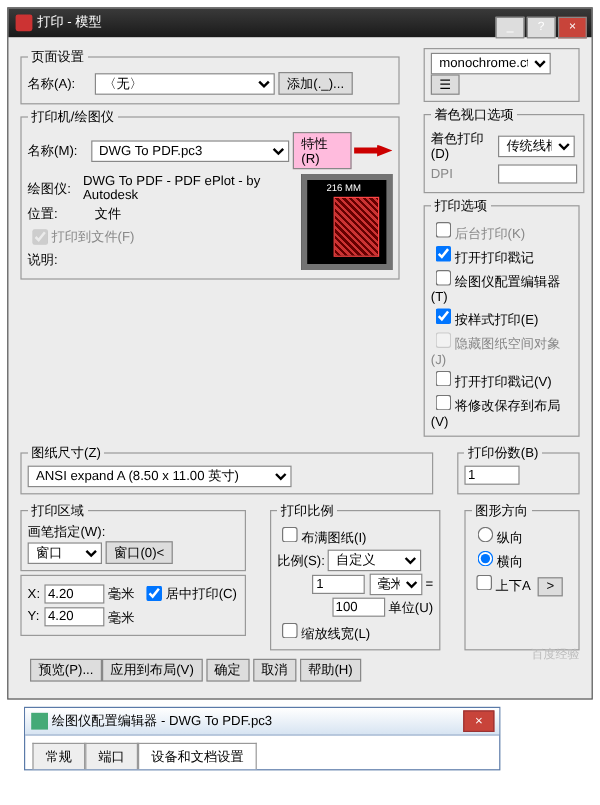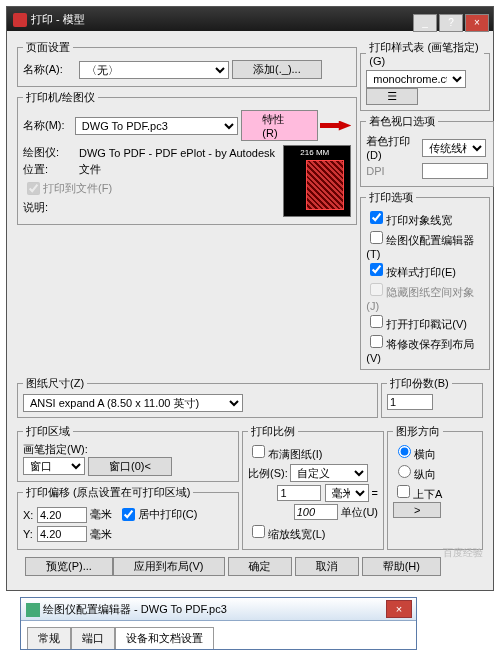--- a/index.html
+++ b/index.html
@@ -9,26 +9,26 @@
 .btns{position:absolute;top:3px;right:4px}
 .btns span{display:inline-block;width:22px;height:16px;border:1px solid #888;background:#ddd;margin-left:2px;text-align:center;font-size:10px;line-height:16px}
 .btns .cx{background:#c8443a;color:#fff}
 .body{padding:6px 10px 10px}
 fieldset{border:1px solid #999;margin:3px 0;padding:3px 5px 5px;font-size:11px}
 legend{font-size:11px;padding:0 3px}
 .row{margin:2px 0;display:flex;align-items:center}
 .lbl{width:56px}
 select,input[type=text]{font-size:11px;border:1px solid #888;background:#fff;padding:1px 2px}
 select{height:18px}
-.btn{border:1px solid #888;background:#ddd;padding:1px 20px;font-size:11px;display:inline-block}
+.btn{border:1px solid #888;background:#ddd;padding:1px 6px;font-size:11px;display:inline-block}
 .arrow{background:#c00;height:10px;width:34px;display:inline-block;margin-left:2px;clip-path:polygon(0 25%,60% 25%,60% 0,100% 50%,60% 100%,60% 75%,0 75%)}
-.preview{width:66px;height:70px;background:#000;border:1px solid #737373;margin:2px 0;position:relative}
+.preview{width:66px;height:70px;background:#000;border:5px solid #737373;margin:2px 0;position:relative}
 .preview .pp{position:absolute;top:14px;left:22px;width:36px;height:48px;background:repeating-linear-gradient(45deg,#c33,#c33 2px,#600 2px,#600 4px);border:1px solid #f44}
 .preview .dim{position:absolute;top:2px;left:16px;color:#fff;font-size:8px}
-.cols{display:flex;gap:3px}
+.cols{display:flex;gap:20px}
 .c1{flex:1}
 .cb{margin-right:3px}
 .dlg2{border:1px solid #5a7aa8;margin:6px 6px 6px 20px;width:395px}
 .tbar2{background:linear-gradient(#fff,#d7e4f2);height:22px;line-height:22px;padding:0 5px;border-bottom:1px solid #8fa8c8;position:relative}
 .tbar2 .ic2{display:inline-block;width:14px;height:14px;background:#4a7;vertical-align:middle}
 .tabs{margin:6px 6px 0}
 .tab{display:inline-block;border:1px solid #999;border-bottom:none;padding:3px 10px;background:#eee;font-size:11px}
 .tab.act{background:#fff}
 .foot{text-align:left;padding:4px 8px}
 .wm{position:absolute;right:10px;bottom:30px;color:#bbb;font-size:10px}
@@ -69,37 +69,38 @@
                 </div>
       </div>
       <div class="preview">
                 <div class="dim">216 MM</div>
                 <div class="pp"></div>
               </div>
      </div>
     </fieldset>
    </div>
    <div style="width:130px">
-    <fieldset><legend>打印样式表 (画笔指定)(G)</legend>
+    <fieldset>
      <select style="width:100px"><option>monochrome.ctb</option></select><span class="btn">☰</span>
     </fieldset>
     <fieldset>
             <legend>着色视口选项</legend>
      <div class="row">
               <span style="width:56px">着色打印(D)</span>
               <select style="width:64px"><option>传统线框</option></select>
             </div>
      <div class="row">
               <span style="width:56px;color:#888">DPI</span>
               <input type="text" style="width: 60px;" disabled="">
             </div>
     </fieldset>
     <fieldset>
             <legend>打印选项</legend>
-     <div><input type="checkbox" class="cb" checked="" style=""><span>打印对象线宽</span></div>
+     <div><input type="checkbox" class="cb" style=""><span style="color:#888">后台打印(K)</span></div>
+     <div><input type="checkbox" class="cb" checked="" style=""><span>打开打印戳记</span></div>
      <div><input type="checkbox" class="cb" style=""><span>绘图仪配置编辑器(T)</span></div>
      <div><input type="checkbox" class="cb" checked="" style=""><span>按样式打印(E)</span></div>
      <div><input type="checkbox" class="cb" disabled="" style=""><span style="color:#888">隐藏图纸空间对象(J)</span></div>
      <div><input type="checkbox" class="cb" style=""><span>打开打印戳记(V)</span></div>
      <div><input type="checkbox" class="cb" style=""><span>将修改保存到布局(V)</span></div>
     </fieldset>
    </div>
   </div>
 
   <div class="cols">
@@ -111,40 +112,39 @@
    </fieldset>
   </div>
 
   <div class="cols">
    <div style="flex:1">
     <fieldset><legend>打印区域</legend>
      <div><span>画笔指定(W):</span></div>
      <select style="width:62px"><option>窗口</option></select>&nbsp;<span class="btn">窗口(0)&lt;</span>
     </fieldset>
     <fieldset>
-            <legend>打印偏移 (原点设置在可打印区域)</legend>
      <div class="row"><span style="width:14px">X:</span><input type="text" style="width: 44px;" value="4.20">&nbsp;<span>毫米</span>&nbsp;&nbsp;<input type="checkbox" class="cb" checked="" style=""><span>居中打印(C)</span></div>
      <div class="row"><span style="width:14px">Y:</span><input type="text" style="width: 44px;" value="4.20">&nbsp;<span>毫米</span></div>
     </fieldset>
    </div>
    <fieldset style="width:130px">
           <legend>打印比例</legend>
     <div><input type="checkbox" class="cb" style=""><span>布满图纸(I)</span></div>
     <div class="row">
             <span style="width:42px">比例(S):</span>
             <select style="width:78px"><option>自定义</option></select>
           </div>
     <div class="row" style="justify-content:flex-end"><input type="text" style="width: 38px;" value="1">&nbsp;<select style="width:44px"><option>毫米</option></select>&nbsp;=</div>
-    <div class="row" style="justify-content:flex-end"><input type="text" style="width: 38px; font-style: italic;" value="100">&nbsp;<span>单位(U)</span></div>
+    <div class="row" style="justify-content:flex-end"><input type="text" style="width: 38px;" value="100">&nbsp;<span>单位(U)</span></div>
     <div><input type="checkbox" class="cb" style=""><span>缩放线宽(L)</span></div>
    </fieldset>
    <fieldset style="width:84px">
           <legend>图形方向</legend>
+    <div><input type="radio" style=""><span>纵向</span></div>
     <div><input type="radio" checked="" style=""><span>横向</span></div>
-    <div><input type="radio" style=""><span>纵向</span></div>
     <div><input type="checkbox" class="cb" style=""><span>上下A</span>&nbsp;&nbsp;<span class="btn">&gt;</span></div>
    </fieldset>
   </div>
 
   <div class="foot">
    <span class="btn" style="float:left">预览(P)...</span>
    <span class="btn">应用到布局(V)</span>
    <span class="btn">确定</span>
    <span class="btn">取消</span>
    <span class="btn">帮助(H)</span>

